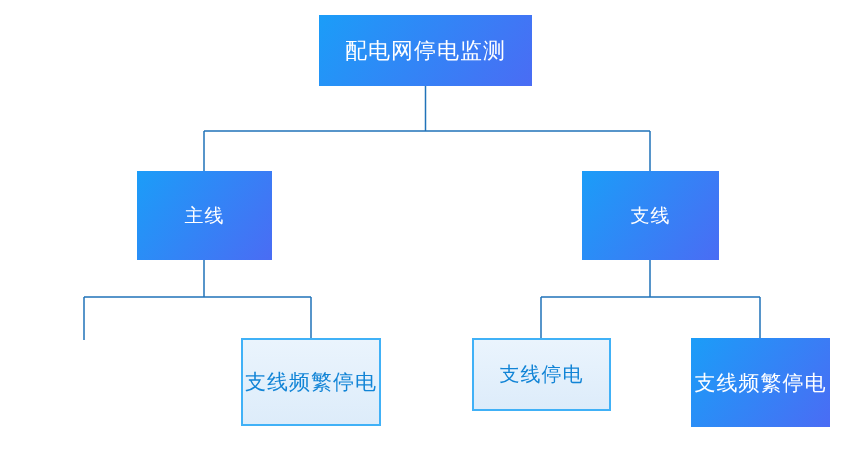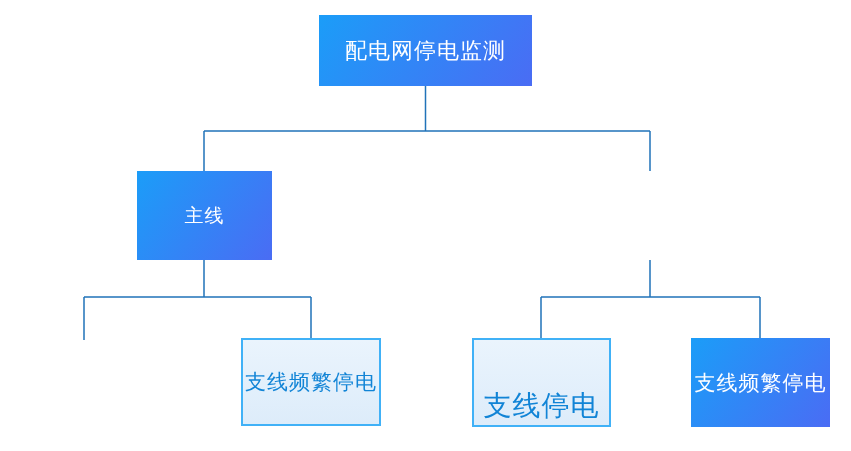--- a/index.html
+++ b/index.html
@@ -49,21 +49,21 @@
   .node.light{
     background:linear-gradient(180deg,var(--light-bg-start) 0%,var(--light-bg-end) 100%);
     border:2px solid var(--light-border);
     color:var(--light-text);
   }
   .node-root   {left:319px; top:15px;  width:213px; height:71px; font-size:22px;}
   .node-l2-a   {left:137px; top:171px; width:135px; height:89px; font-size:19px;}
   .node-l2-b   {left:582px; top:171px; width:137px; height:89px; font-size:19px;}
   .node-leaf-1 {left:10px;  top:340px; width:147px; height:85px; font-size:21px;}
   .node-leaf-2 {left:241px; top:338px; width:140px; height:88px; font-size:21px;}
-  .node-leaf-3 {left:472px; top:338px; width:139px; height:89px; font-size:28px;align-items:flex-end;}
+  .node-leaf-3 {left:472px; top:338px; width:139px; height:73px; font-size:20px;}
   .node-leaf-4 {left:691px; top:338px; width:139px; height:89px; font-size:21px;}
 </style>
 </head>
 <body>
 
 <div class="canvas">
 
   <svg class="connectors" viewBox="0 0 851 451" xmlns="http://www.w3.org/2000/svg">
 
     <path d="M425.5 86 V131 M204 131 H650 M204 131 V171 M650 131 V171" fill="none" stroke="#2173b9" stroke-width="1.5"></path>
@@ -74,20 +74,23 @@
   </svg>
 
   <div class="node filled node-root">
     <span>配电网停电监测</span>
   </div>
 
   <div class="node filled node-l2-a">
     <span>主线</span>
   </div>
 
+  <div class="node filled node-l2-b">
+    <span>支线</span>
+  </div>
 
 
   <div class="node light node-leaf-2">
     <span>支线频繁停电</span>
   </div>
 
   <div class="node light node-leaf-3">
     <span>支线停电</span>
   </div>
 

